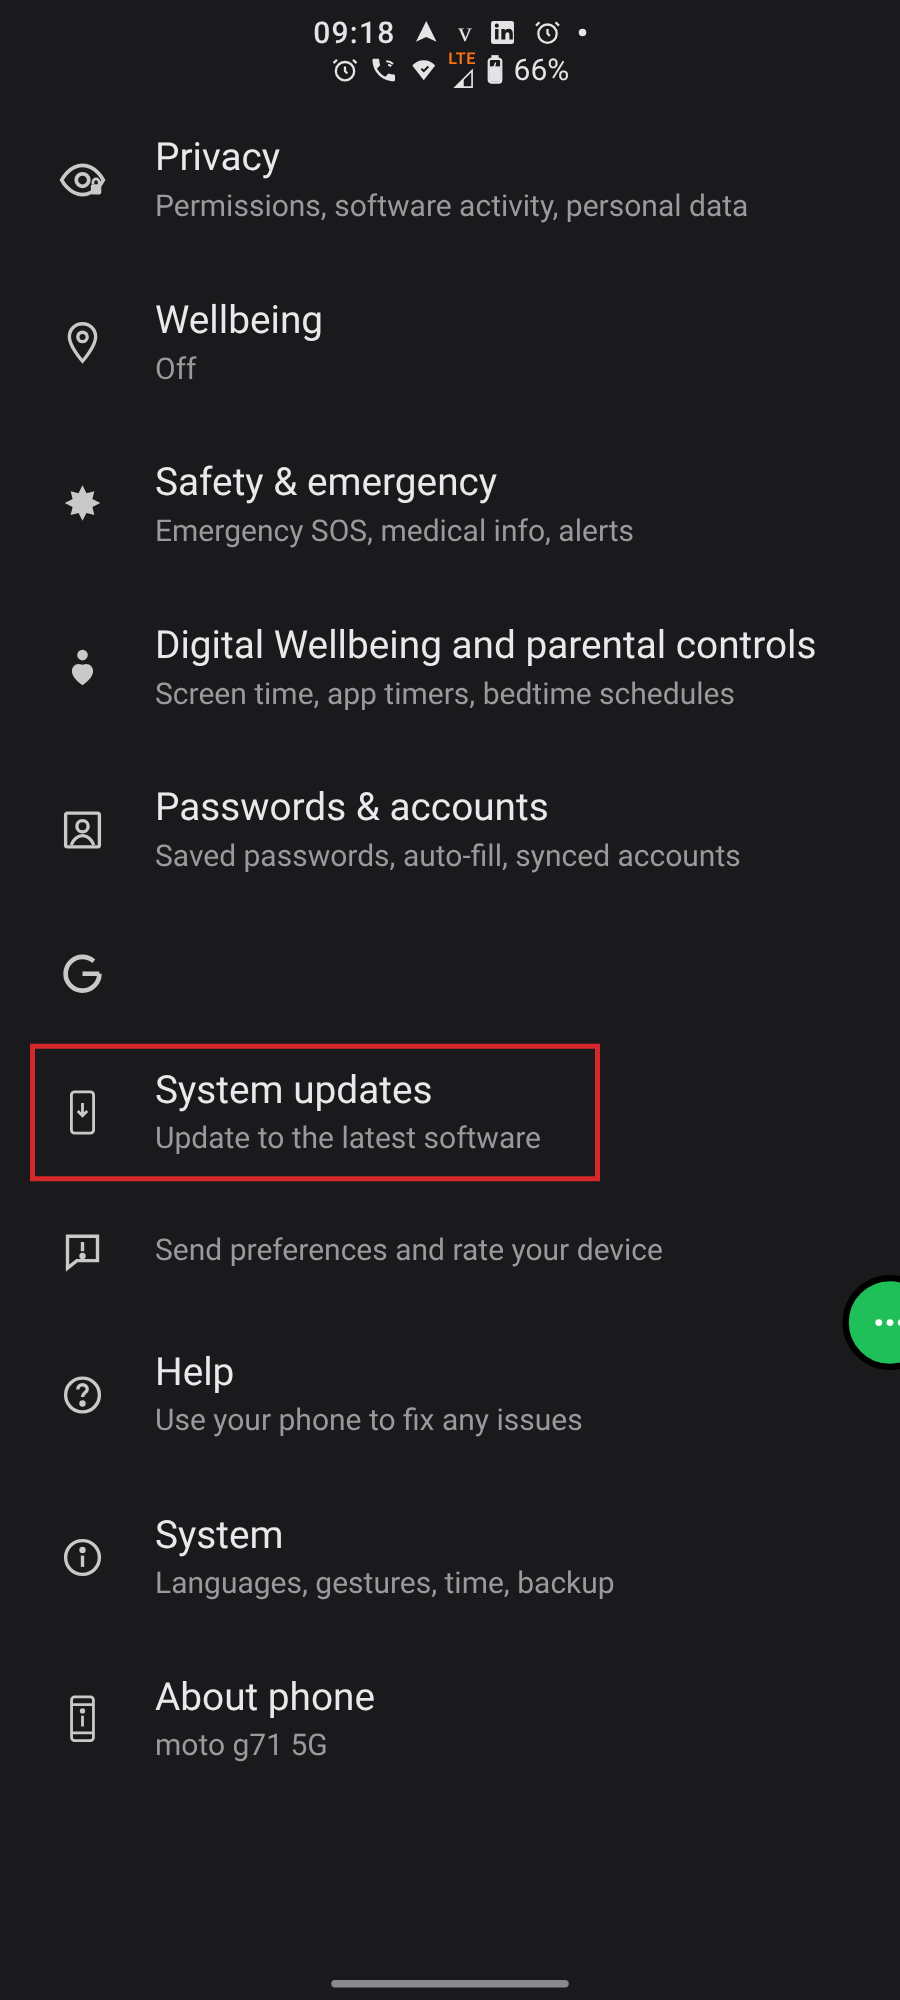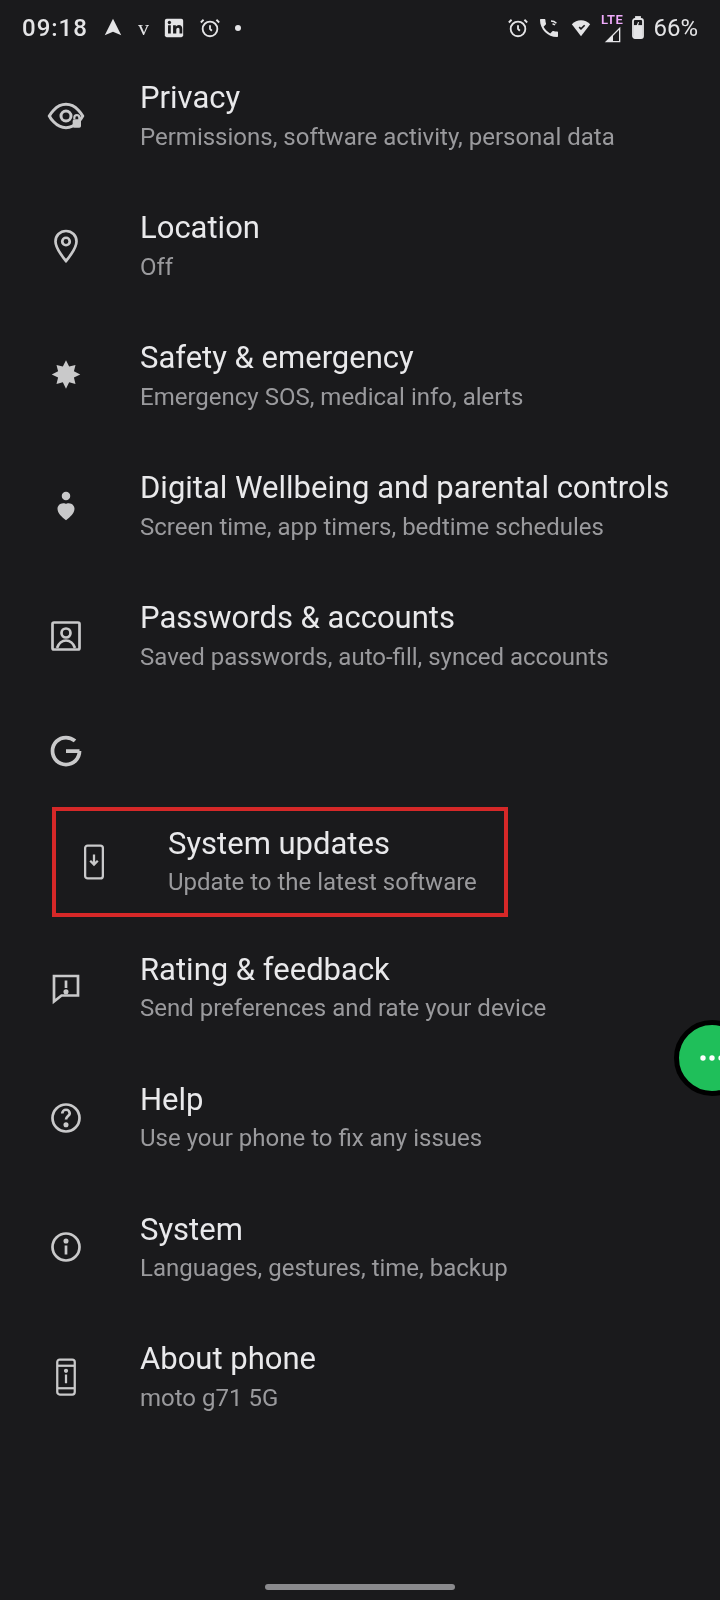--- a/index.html
+++ b/index.html
@@ -12,31 +12,32 @@
     overflow: hidden;
     position: relative;
   }
   .status-bar {
     display: flex;
     justify-content: space-between;
     align-items: center;
     padding: 12px 22px 8px 22px;
     font-size: 24px;
     color: #e4e4e6;
+    flex-direction: column;
   }
   .status-left { display: flex; align-items: center; gap: 14px; }
   .status-right { display: flex; align-items: center; gap: 8px; }
   .status-time { font-weight: 500; letter-spacing: 1px; }
   .status-icon { display: inline-flex; align-items: center; }
   .settings-list { padding: 0 0 30px 0; }
   .setting-item {
     display: flex;
     align-items: center;
     padding: 28px 24px 28px 44px;
-    gap: 52px;
+    gap: 36px;
     position: relative;
   }
   .setting-icon {
     width: 44px;
     height: 44px;
     display: flex;
     align-items: center;
     justify-content: center;
     flex-shrink: 0;
     color: #c9c9ca;
@@ -81,21 +82,21 @@
   .nav-indicator {
     position: absolute;
     bottom: 10px;
     left: 50%;
     transform: translateX(-50%);
     width: 190px;
     height: 6px;
     background: #8a8a8d;
     border-radius: 3px;
   }
-  .lte { font-size: 13px; font-weight: 600; letter-spacing: 0.5px; color:#f0abfc; margin-bottom:6px;}
+  .lte { font-size: 13px; font-weight: 600; letter-spacing: 0.5px; color:#f97316; margin-bottom:6px;}
   .vletter { font-family: serif; font-size: 22px;}
   .dot { width:6px; height:6px; border-radius:50%; background:#e4e4e6; display:inline-block;}
 </style>
 </head>
 <body>
 
 <div class="status-bar">
   <div class="status-left">
     <span class="status-time">09:18</span>
     <span class="status-icon">
@@ -176,21 +177,21 @@
   </div>
 
   <div class="setting-item">
     <div class="setting-icon">
       <svg width="36" height="36" viewBox="0 0 24 24" fill="none" stroke="currentColor" stroke-width="1.8">
           <path d="M12 2C8 2 5 5 5 9c0 5 7 13 7 13s7-8 7-13c0-4-3-7-7-7z"></path>
           <circle cx="12" cy="9" r="2.5"></circle>
         </svg>
     </div>
     <div class="setting-text">
-      <div class="setting-title">Location</div>
+      <div class="setting-title">Wellbeing</div>
       <div class="setting-subtitle">Off</div>
     </div>
   </div>
 
   <div class="setting-item">
     <div class="setting-icon">
       <svg width="38" height="38" viewBox="0 0 24 24" fill="currentColor">
           <path d="M12 2l2 4 4-1-1 4 4 2-4 2 1 4-4-1-2 4-2-4-4 1 1-4-4-2 4-2-1-4 4 1z"></path>
         </svg>
     </div>
@@ -228,21 +229,21 @@
   </div>
 
   <div class="setting-item">
     <div class="setting-icon">
       <svg width="36" height="36" viewBox="0 0 24 24" fill="none" stroke="currentColor" stroke-width="2.5">
           <path d="M21 12c0 5-4 9-9 9s-9-4-9-9 4-9 9-9c2.3 0 4.4.9 6 2.3M21 12h-9"></path>
         </svg>
     </div>
   </div>
 
-  <div class="setting-item" style="padding-top:24px;padding-bottom:24px;margin-left:28px;">
+  <div class="setting-item" style="padding-top:24px;padding-bottom:24px;">
     <div class="highlight-box"></div>
     <div class="setting-icon">
       <svg width="32" height="38" viewBox="0 0 24 30" fill="none" stroke="currentColor" stroke-width="1.8">
           <rect x="5" y="2" width="14" height="26" rx="2"></rect>
           <path d="M12 9v8M9 14l3 3 3-3"></path>
         </svg>
     </div>
     <div class="setting-text">
       <div class="setting-title">System updates</div>
       <div class="setting-subtitle">Update to the latest software</div>
@@ -251,21 +252,20 @@
 
   <div class="setting-item">
     <div class="setting-icon">
       <svg width="36" height="36" viewBox="0 0 24 24" fill="none" stroke="currentColor" stroke-width="1.8">
           <path d="M4 4h16v13H9l-5 4V4z"></path>
           <line x1="12" y1="7" x2="12" y2="12"></line>
           <circle cx="12" cy="14.5" r="0.8" fill="currentColor"></circle>
         </svg>
     </div>
     <div class="setting-text">
-      <div class="setting-title">Rating &amp; feedback</div>
       <div class="setting-subtitle">Send preferences and rate your device</div>
     </div>
   </div>
 
   <div class="setting-item">
     <div class="setting-icon">
       <svg width="36" height="36" viewBox="0 0 24 24" fill="none" stroke="currentColor" stroke-width="1.8">
           <circle cx="12" cy="12" r="9"></circle>
           <path d="M9.5 9a2.5 2.5 0 015 0c0 1.5-2.5 2-2.5 4"></path>
           <circle cx="12" cy="16.5" r="0.8" fill="currentColor"></circle>

